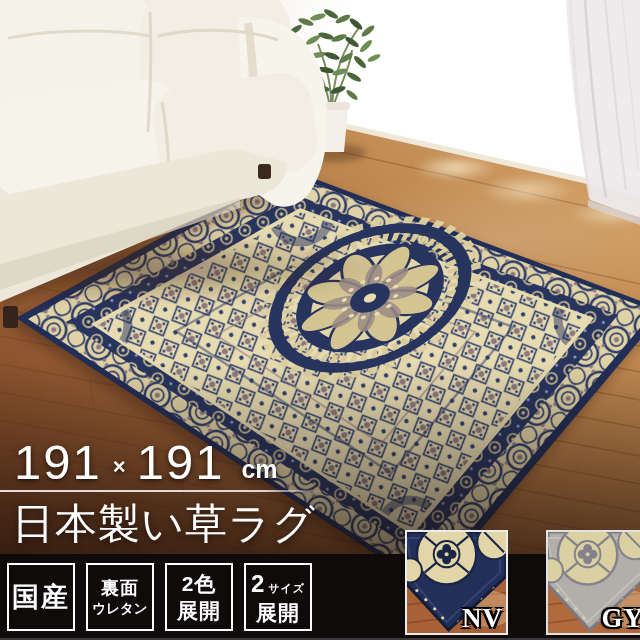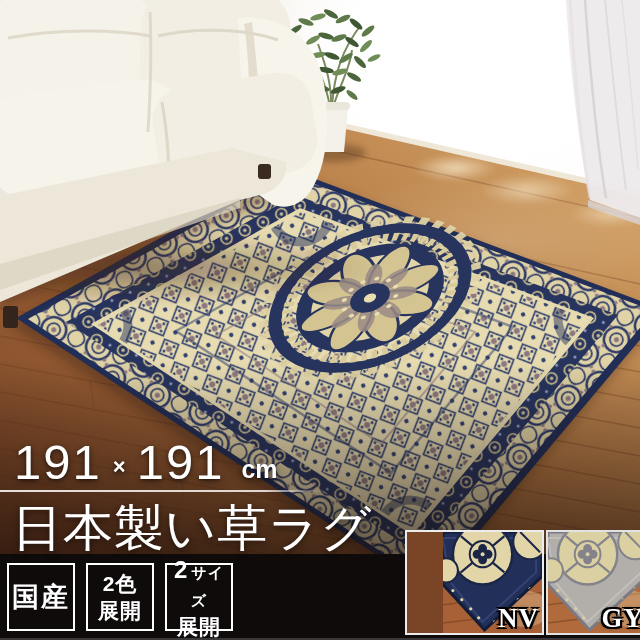--- a/index.html
+++ b/index.html
@@ -20,50 +20,50 @@
   .size-banner .num{font-size:49px;font-weight:normal;line-height:1;letter-spacing:2px;}
   .size-banner .times{font-size:22px;font-weight:bold;margin:0 11px;transform:translateY(4px);}
   .size-banner .unit{font-size:25px;font-weight:bold;margin-left:17px;align-self:flex-end;padding-bottom:3px;}
   .size-underline{
     position:absolute;top:490px;left:0;width:323px;height:2px;z-index:4;
     background:linear-gradient(90deg,rgba(255,255,255,.85) 0%,rgba(255,255,255,.8) 82%,rgba(255,255,255,0) 100%);
   }
   .product-title{
     position:absolute;top:501px;left:12px;margin:0;z-index:4;
     font-family:"Liberation Serif","DejaVu Serif",serif;font-weight:500;
-    font-size:50px;line-height:1.1;color:#fff;letter-spacing:1px;
+    font-size:42px;line-height:1.1;color:#fff;letter-spacing:1px;
     text-shadow:0 2px 7px rgba(0,0,0,.6);
   }
 
   
   .bottom-bar{
     position:absolute;top:554px;left:0;width:640px;height:86px;
     background:#0f0b0b;z-index:2;
   }
   .badge-row{position:absolute;top:9px;left:7px;display:flex;gap:11px;align-items:center;}
   .badge{
     width:68px;height:68px;border:2px solid #fff;box-sizing:border-box;
     display:flex;flex-direction:column;align-items:center;justify-content:center;
     color:#fff;background:transparent;
   }
   .badge .b1{font-size:27px;letter-spacing:2px;font-weight:600;}
   .badge .b2{display:block;text-align:center;font-size:21px;line-height:1.3;font-weight:600;letter-spacing:1px;}
   .badge .b2.s20{font-size:18px;}
   .badge .b2.s15{font-size:13.5px;letter-spacing:0;}
   .badge .bigNum{font-size:24px;font-weight:700;vertical-align:baseline;}
-  .badge .smallKana{font-size:15px;font-weight:600;margin-left:3px;}
+  .badge .smallKana{font-size:11px;font-weight:600;margin-left:3px;}
   .bottom-edge{position:absolute;top:638px;left:0;width:640px;height:2px;background:#3c3839;z-index:3;}
 
   
   .swatch{
     position:absolute;top:530px;width:99px;height:101px;border:2px solid #ececec;
     z-index:6;overflow:hidden;background:#7a4526;
   }
   .swatch svg{display:block;}
-  .swatch-nv{left:405px;padding-left:36px;}
+  .swatch-nv{left:405px;}
   .swatch-gy{left:546px;border-color:#e2e2e2;}
   .swatch-label{
     position:absolute;right:3px;bottom:1px;line-height:1;
     font-family:"Liberation Serif","DejaVu Serif",serif;font-weight:700;
     font-size:27px;letter-spacing:1px;color:#fff;
     text-shadow:-2px -2px 0 #000,2px -2px 0 #000,-2px 2px 0 #000,2px 2px 0 #000,0 0 4px #000;
   }
 </style>
 </head>
 <body>
@@ -346,20 +346,24 @@
   </div>
   <div class="size-underline"></div>
   <h1 class="product-title">日本製い草ラグ</h1>
 
   <div class="bottom-bar">
     <div class="badge-row">
       <div class="badge">
         <span class="b1">国産</span>
       </div>
       <div class="badge">
+        <span class="b2 s20">裏面</span>
+        <span class="b2 s15">ウレタン</span>
+      </div>
+      <div class="badge">
         <span class="b2">2色</span>
         <span class="b2">展開</span>
       </div>
       <div class="badge">
         <span class="b2"><span class="bigNum">2</span><span class="smallKana">サイズ</span></span>
         <span class="b2">展開</span>
       </div>
     </div>
   </div>
   <div class="bottom-edge"></div>

